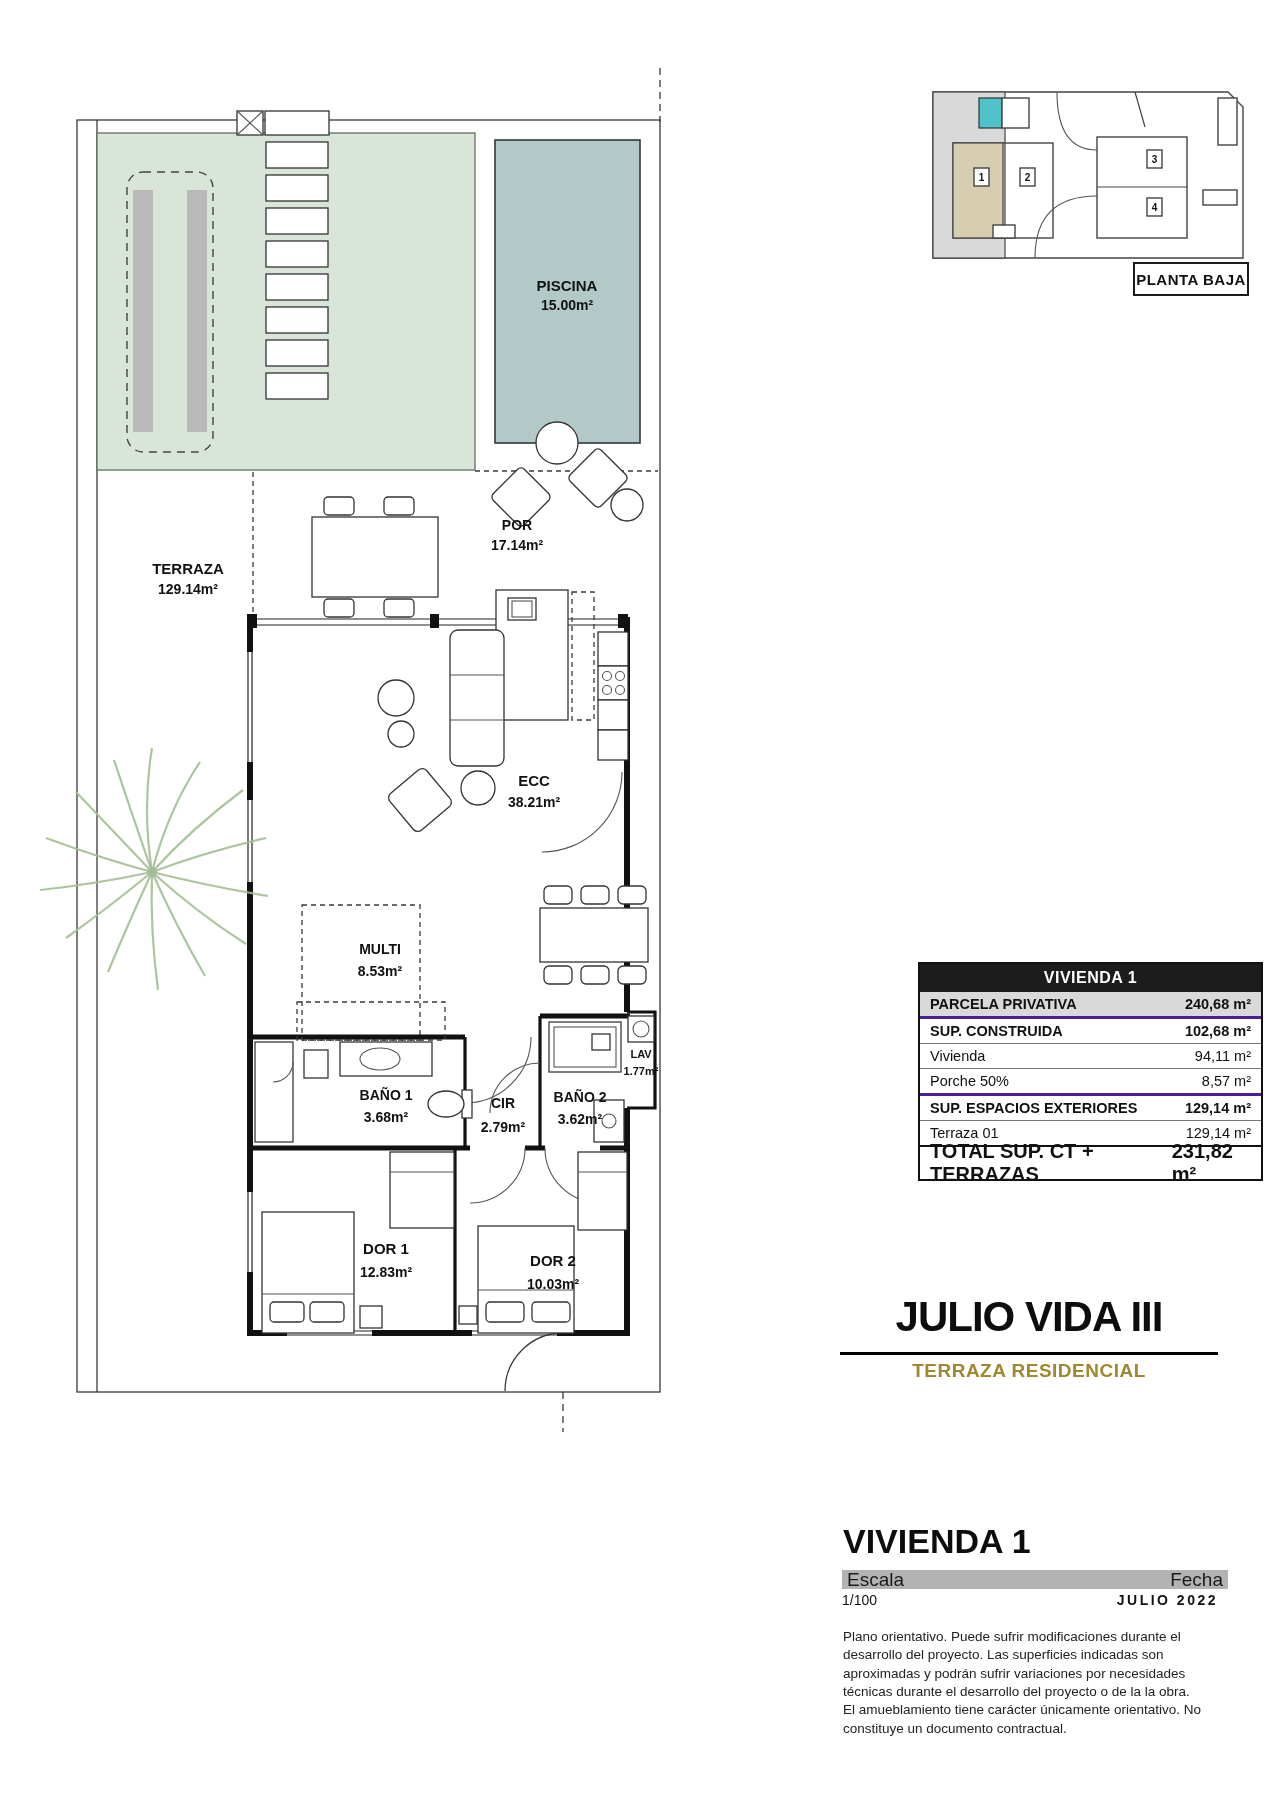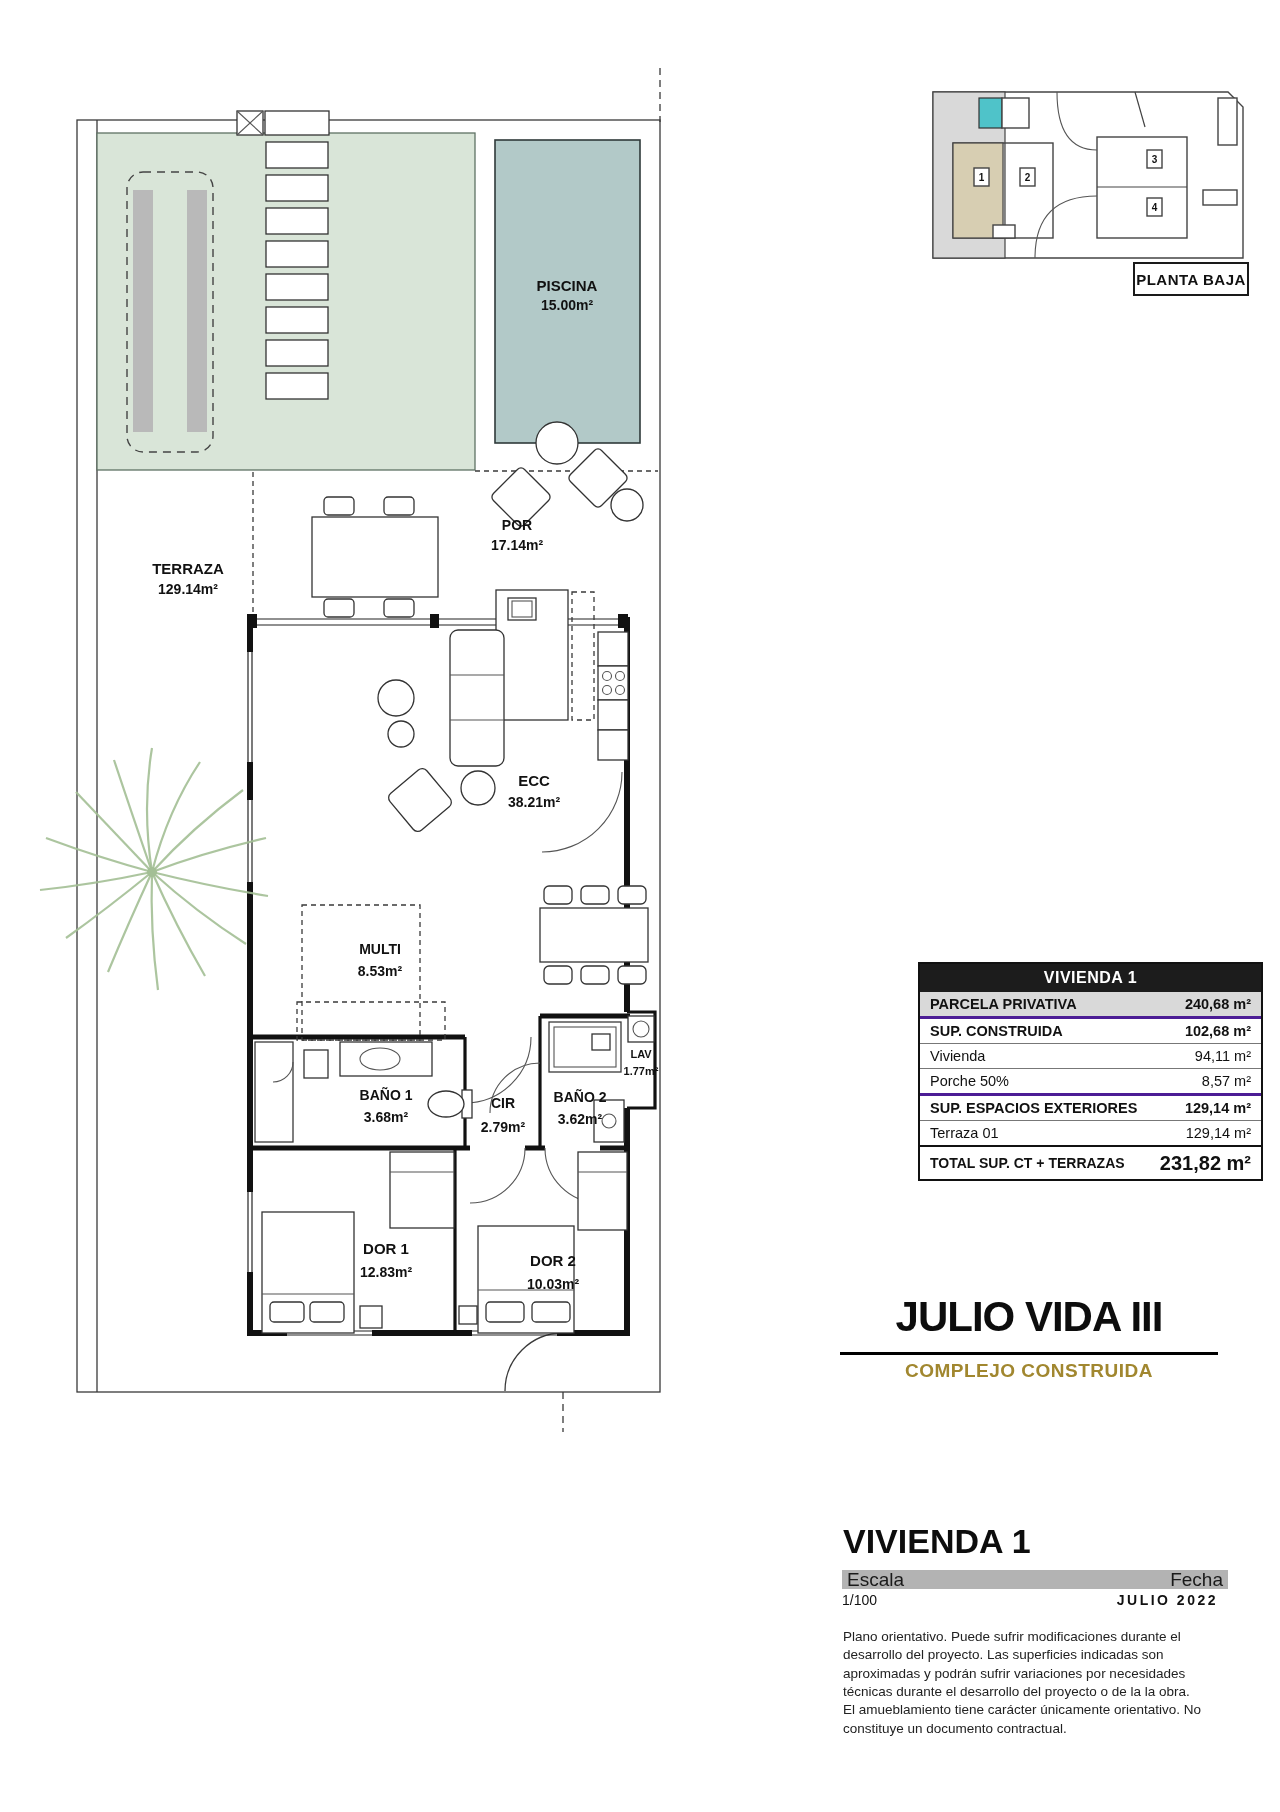--- a/index.html
+++ b/index.html
@@ -24,21 +24,21 @@
   .kmtxt{font-size:10px;font-weight:bold;fill:#111;text-anchor:middle;}
   .planta-box{border:2px solid #1a1a1a;background:#fff;display:flex;align-items:center;justify-content:center;font-weight:bold;font-size:15px;letter-spacing:.5px;}
   
   .tbl{border:2.5px solid #111;background:#fff;font-size:14.5px;}
   .tbl-hdr{background:#1c1c1c;color:#fff;font-weight:bold;font-size:16px;height:28px;display:flex;align-items:center;justify-content:center;letter-spacing:.5px;}
   .trow{display:flex;justify-content:space-between;align-items:center;height:24px;padding:0 10px;border-top:1px solid #777;}
   .trow.sect{border-top:3px solid #4c1d95;}
   .trow.grayrow{background:#d9d9d9;}
   .trow.boldrow .c-label,.trow.boldrow .c-val{font-weight:bold;}
   .trow.totalrow{height:32px;border-top:2.5px solid #111;}
-  .trow.totalrow .c-label{font-weight:bold;font-size:14px;}
+  .trow.totalrow .c-label{font-weight:bold;font-size:20px;}
   .trow.totalrow .c-val{font-weight:bold;font-size:20px;}
   
   .brand-title{font-weight:bold;font-size:42px;letter-spacing:-1px;text-align:center;color:#0d0d0d;}
   .brand-rule{border-top:3px solid #000;height:0;}
   .brand-sub{font-weight:bold;font-size:19px;text-align:center;color:#a1872f;letter-spacing:.5px;}
   
   .sheet-title{font-weight:bold;font-size:34px;color:#0d0d0d;}
   .meta-bar{background:#b3b3b3;height:19px;display:flex;justify-content:space-between;align-items:center;padding:0 5px;font-size:19px;color:#1a1a1a;}
   .meta-vals{display:flex;justify-content:space-between;align-items:baseline;}
   .scale-val{font-size:14px;}
@@ -343,21 +343,21 @@
     <span class="c-val">129,14 m²</span>
   </div>
   <div class="trow totalrow">
     <span class="c-label">TOTAL SUP. CT + TERRAZAS</span>
     <span class="c-val">231,82 m²</span>
   </div>
 </div>
 
 <div class="abs brand-title" style="left:830px;top:1293px;width:398px">JULIO VIDA III</div>
 <div class="abs brand-rule" style="left:840px;top:1352px;width:378px"></div>
-<div class="abs brand-sub" style="left:840px;top:1360px;width:378px">COMPLEJO CONSTRUIDA</div>
+<div class="abs brand-sub" style="left:840px;top:1360px;width:378px">TERRAZA RESIDENCIAL</div>
 
 <div class="abs sheet-title" style="left:843px;top:1522px">VIVIENDA 1</div>
 <div class="abs meta-bar" style="left:842px;top:1570px;width:376px">
   <span>Escala</span>
   <span>Fecha</span>
 </div>
 <div class="abs meta-vals" style="left:842px;top:1592px;width:376px">
   <span class="scale-val">1/100</span>
   <span class="date-val">JULIO 2022</span>
 </div>

